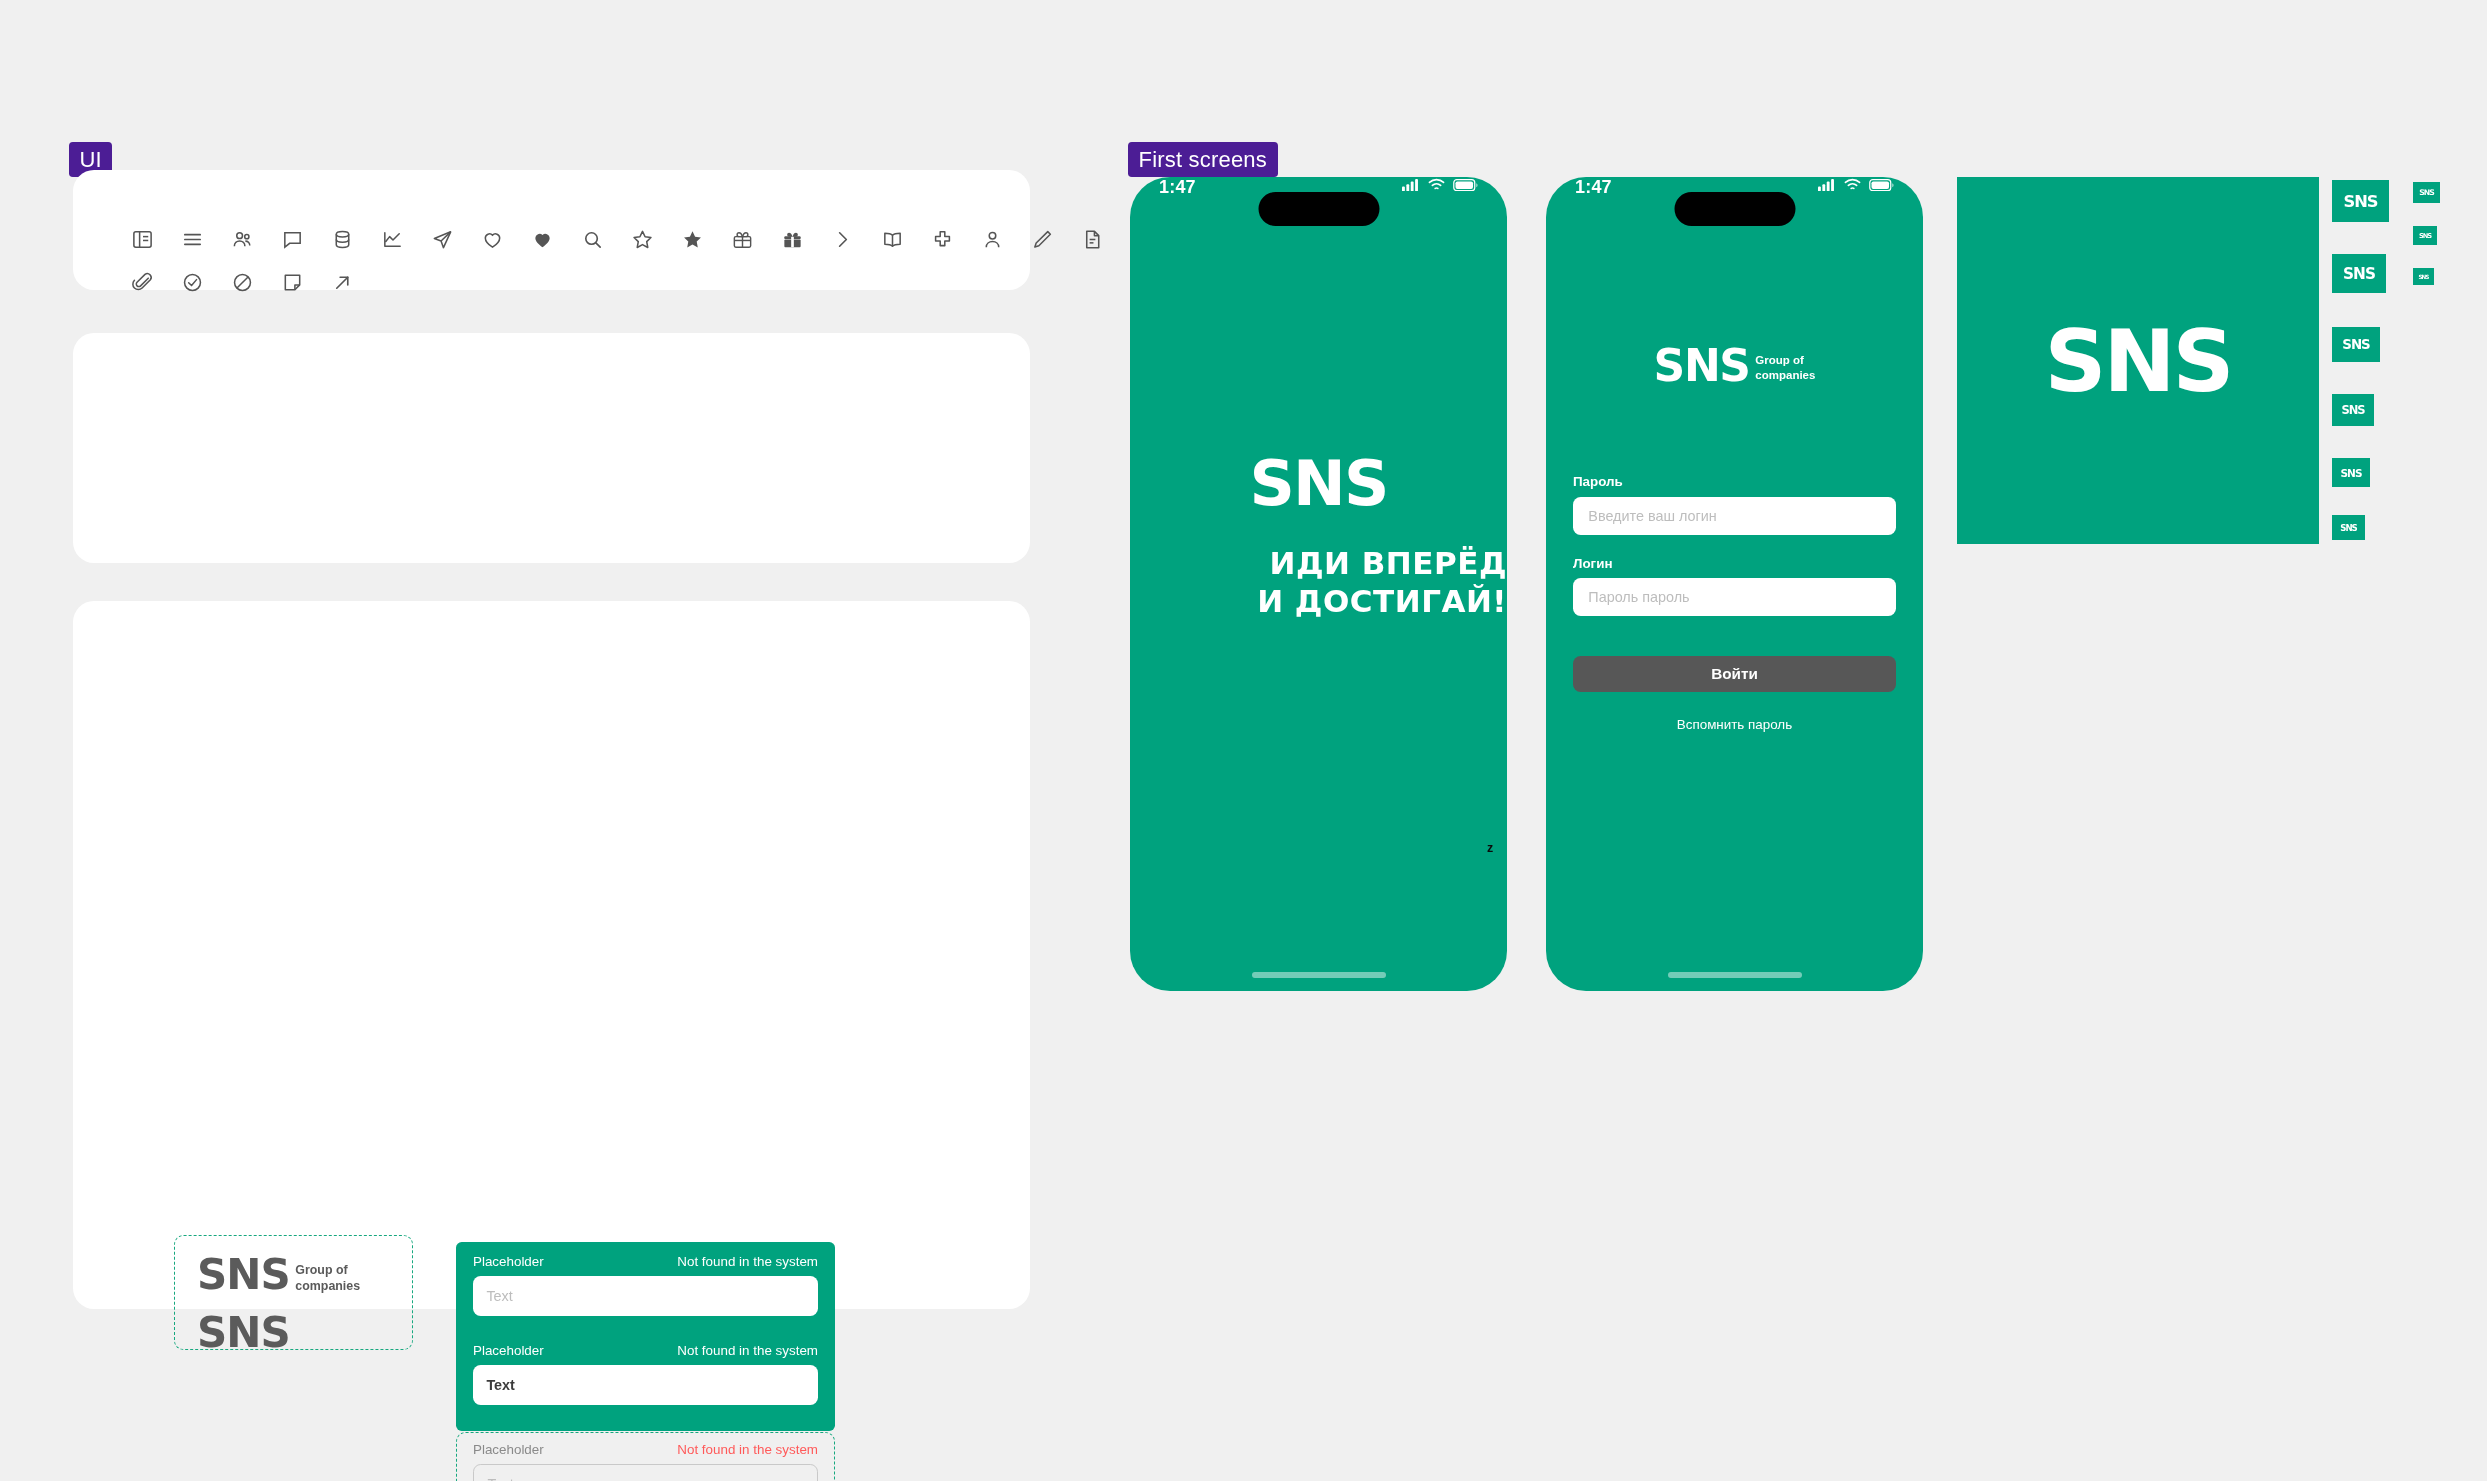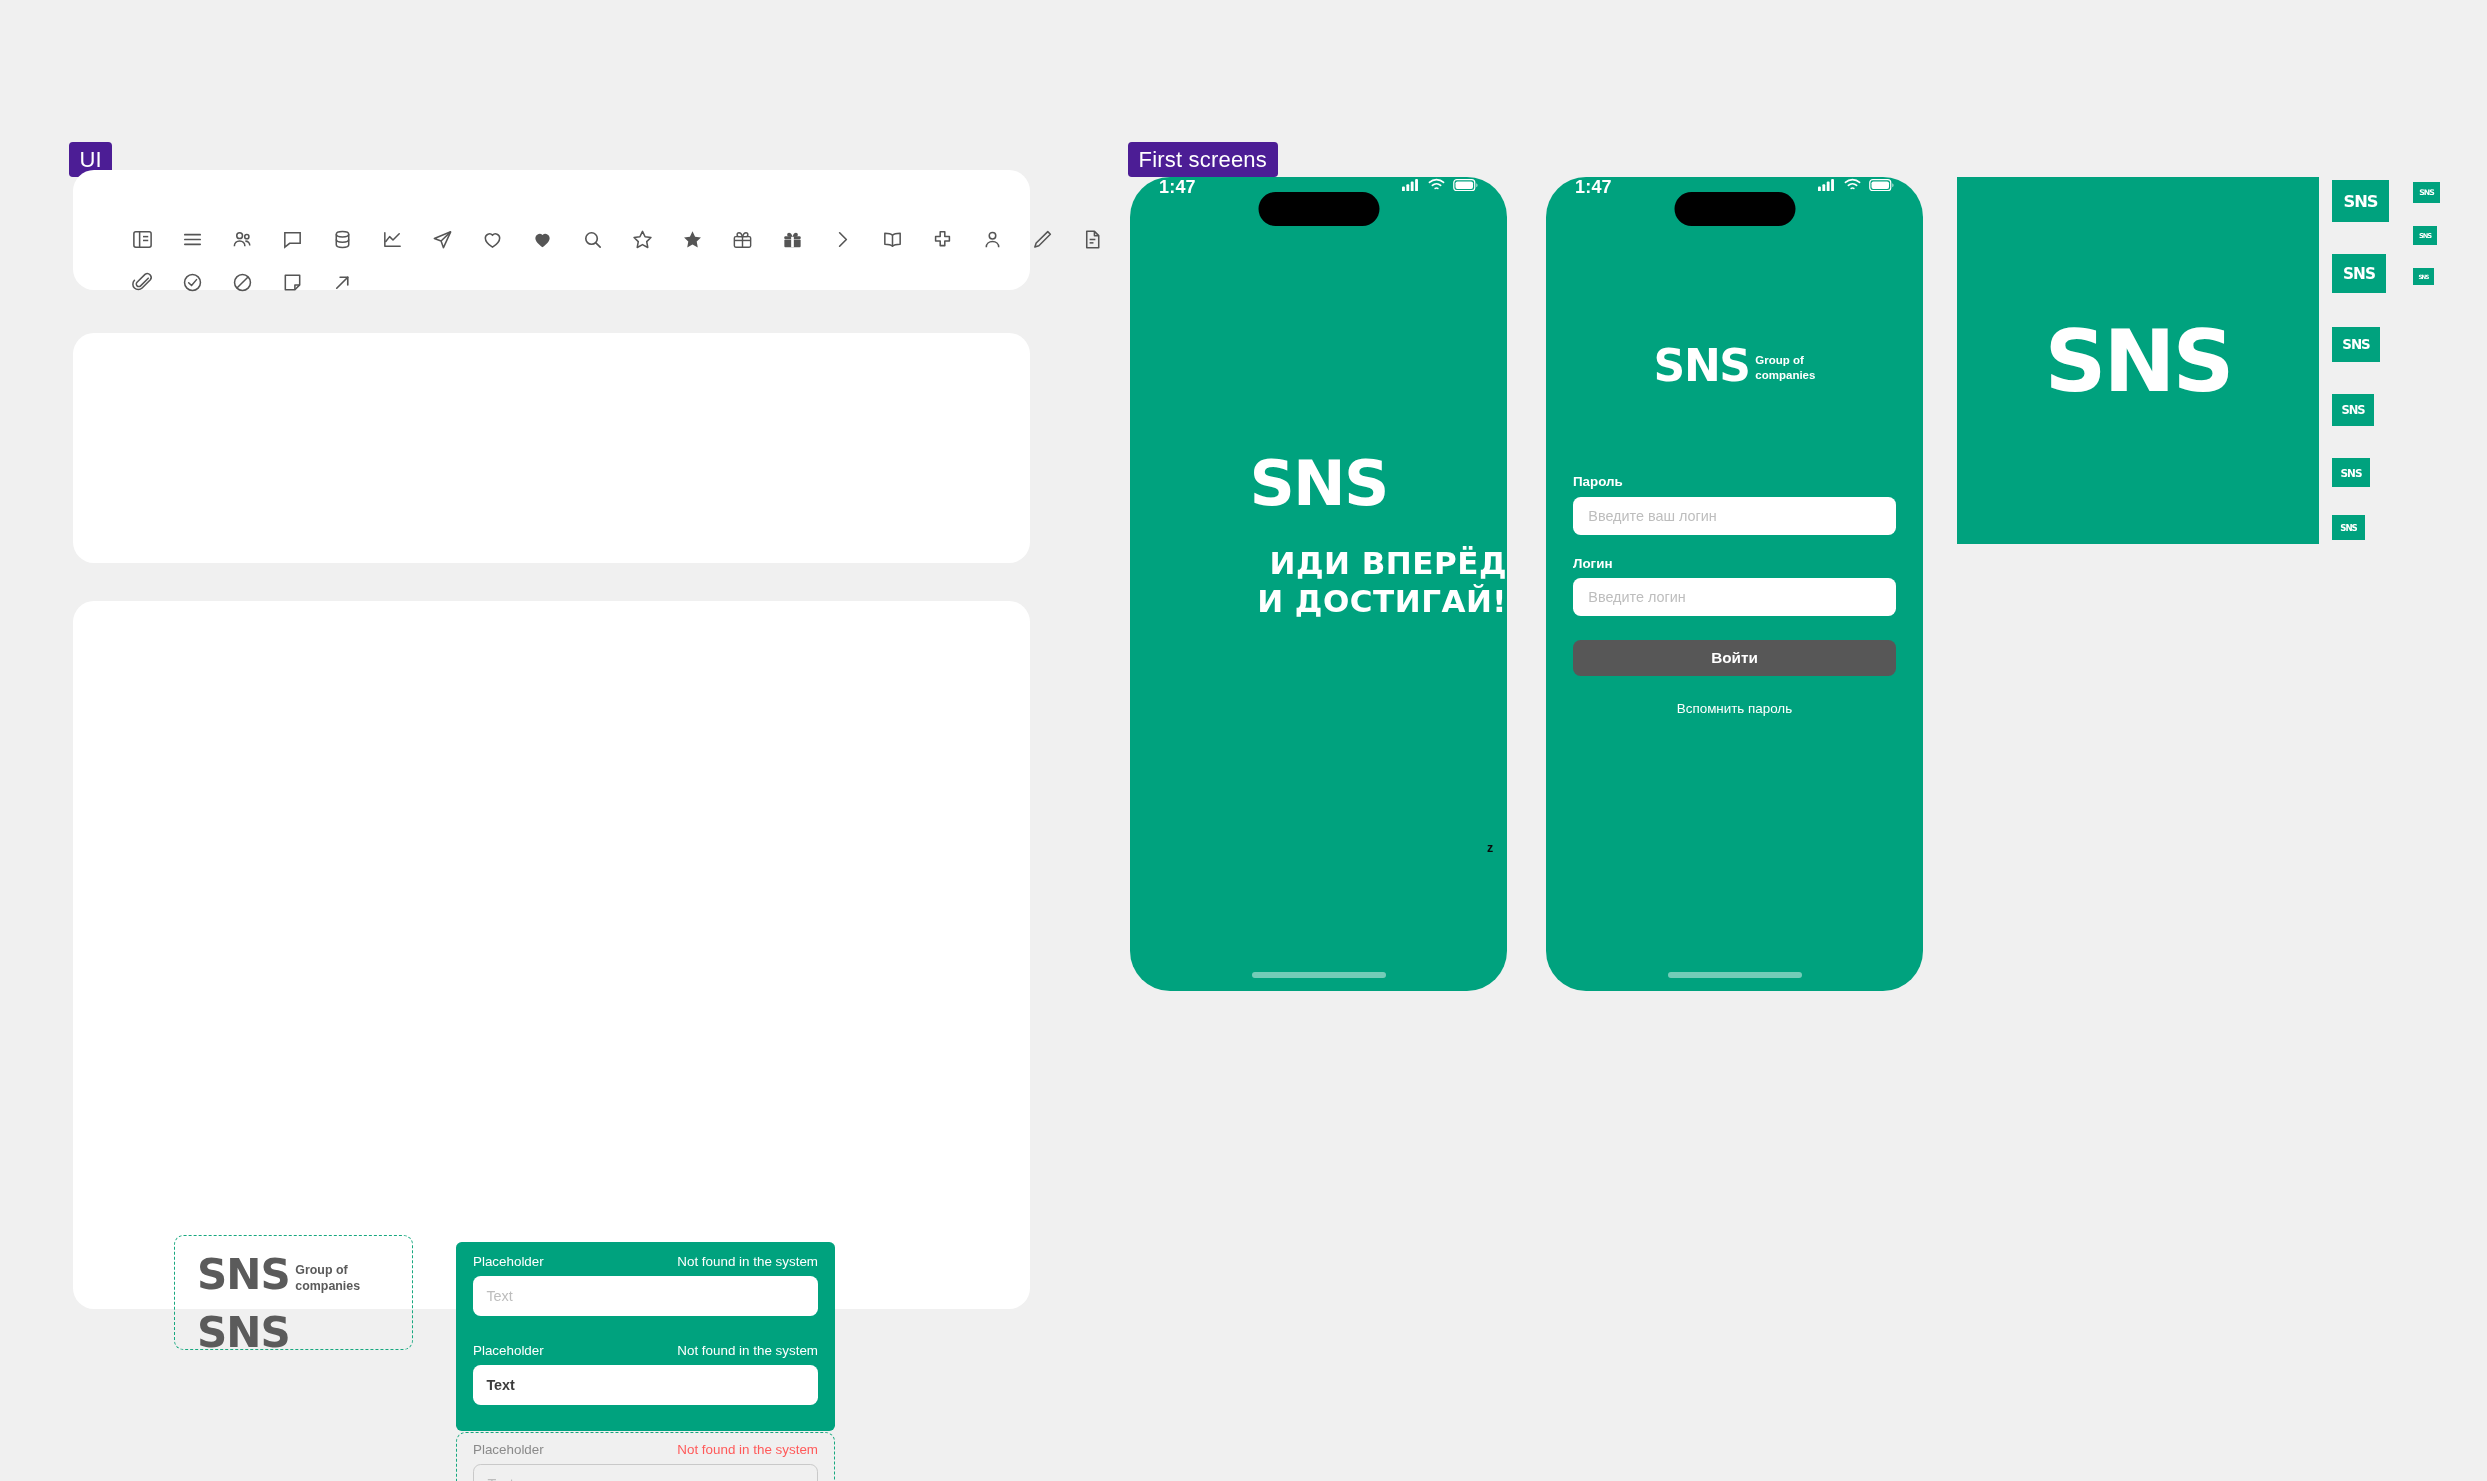--- a/index.html
+++ b/index.html
@@ -566,24 +566,24 @@
     </div>
 
     <div style="position:absolute; left:27px; right:27px; top:297px;">
       <div class="login-label">Пароль</div>
       <div class="login-input">
         <span>Введите ваш логин</span>
       </div>
 
       <div class="login-label" style="margin-top:21px;">Логин</div>
       <div class="login-input">
-        <span>Введите логин</span>
-      </div>
-
-      <div class="login-btn" style="margin-top:24px;">Войти</div>
+        <span>Пароль пароль</span>
+      </div>
+
+      <div class="login-btn" style="margin-top:40px;">Войти</div>
       <div class="login-link">Вспомнить пароль</div>
     </div>
 
     <div class="home-ind"></div>
   </div>
 
   <div class="swatch" style="left:1957px; top:177px; width:362px; height:367px;">
     <span class="sns-logo" style="font-size:86px; letter-spacing:-2.9px;">SNS</span>
   </div>
 

